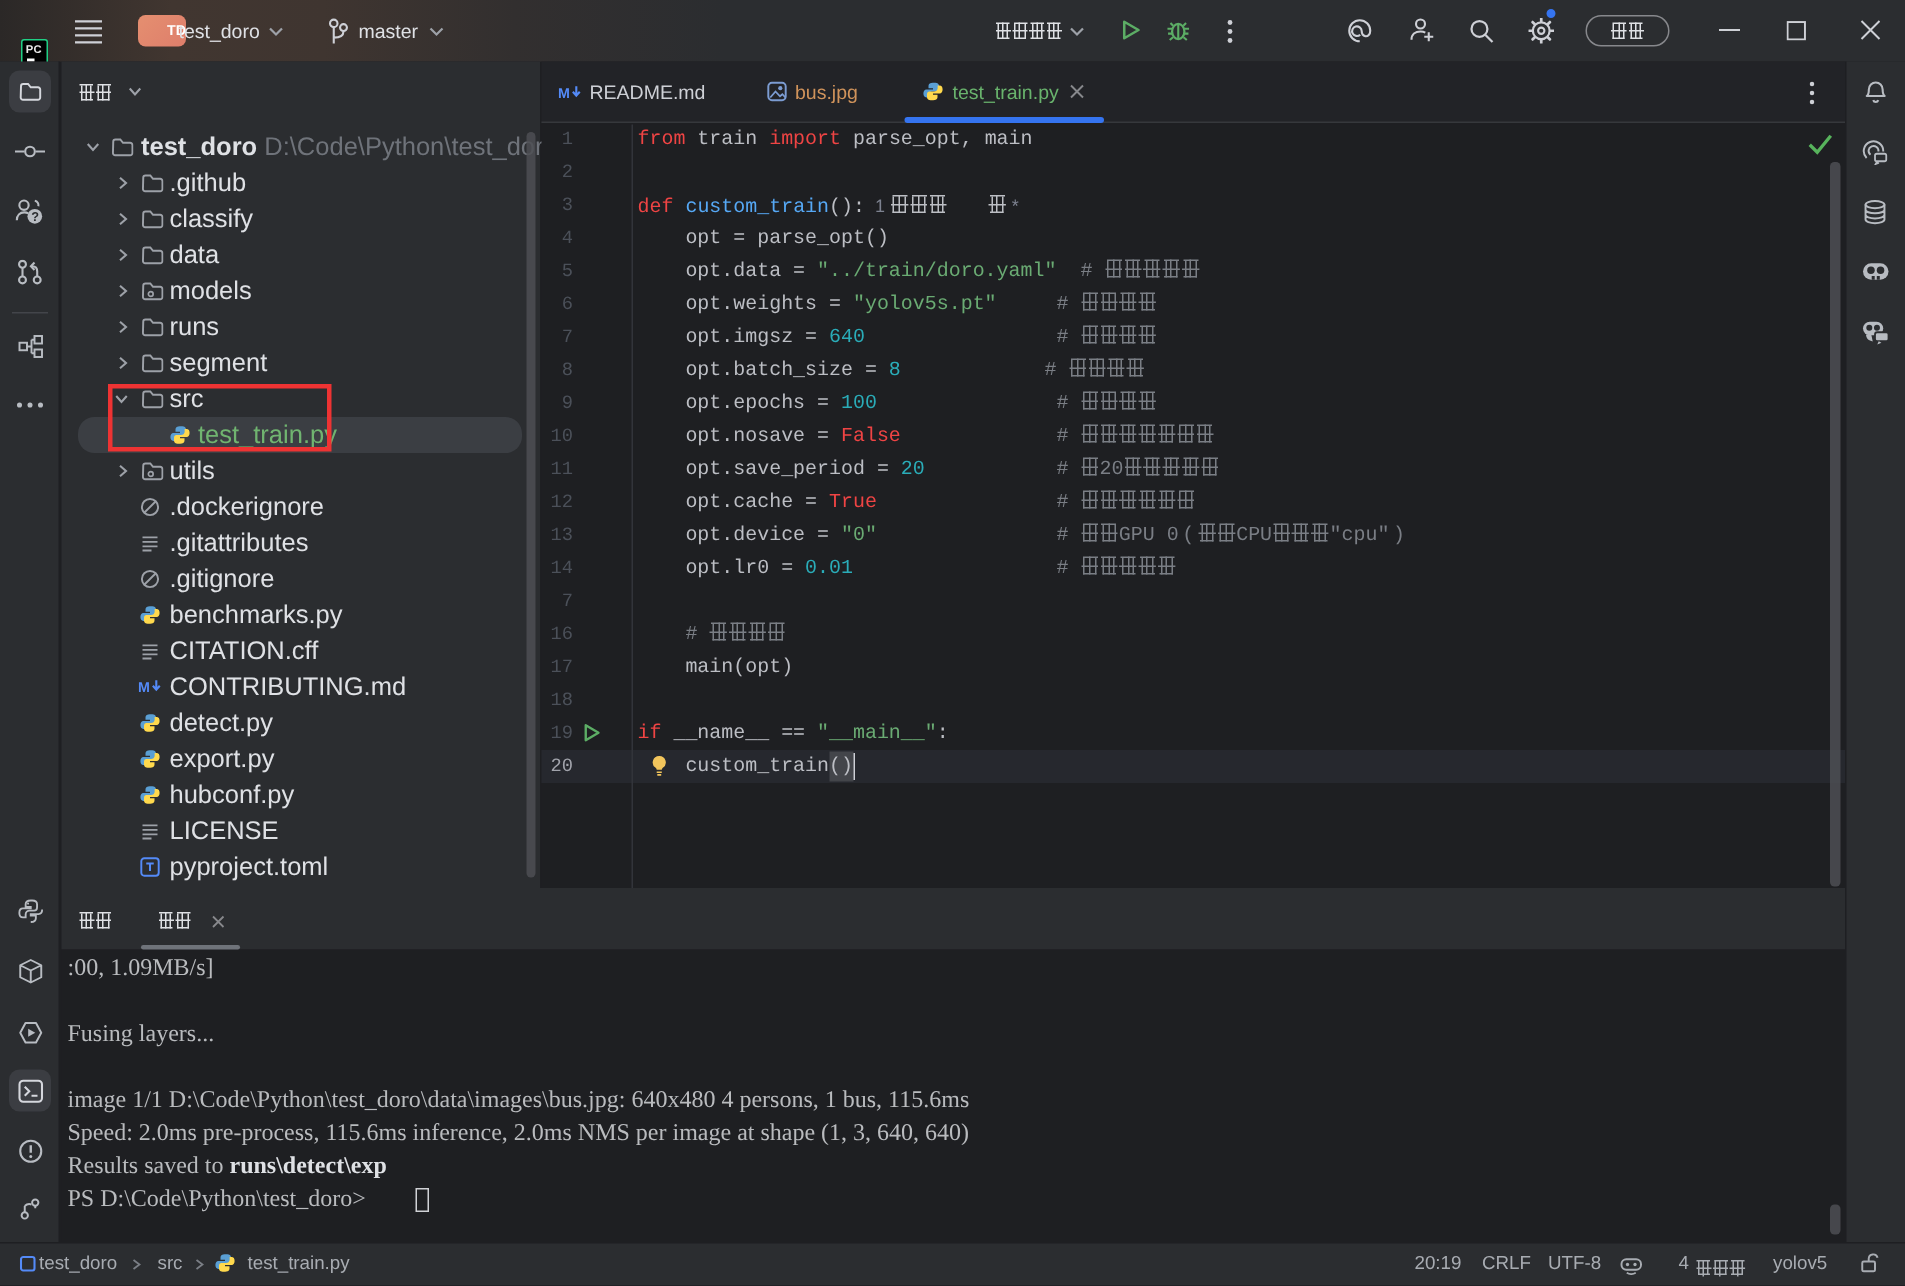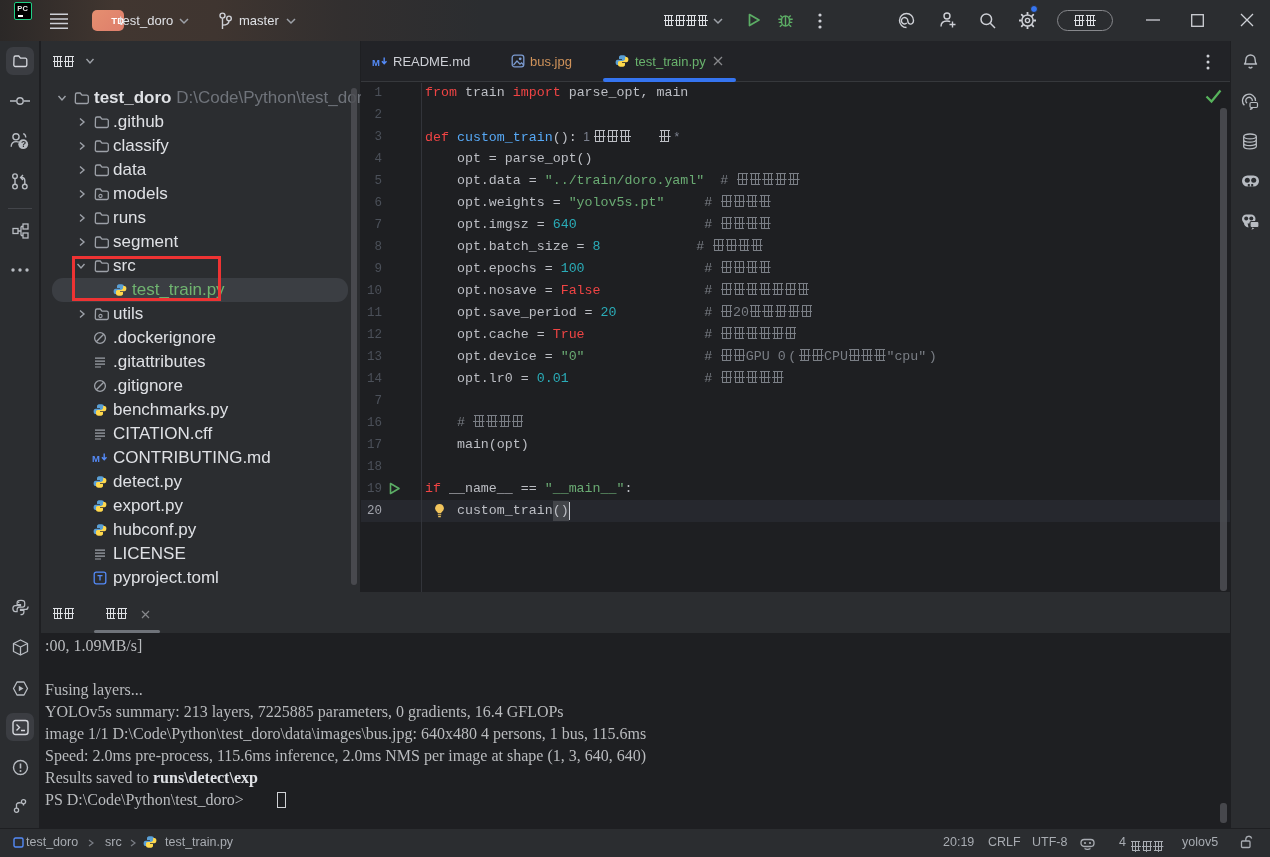--- a/index.html
+++ b/index.html
@@ -49,21 +49,21 @@
 
 #statusbar{position:absolute;left:0;top:828px;width:1270px;height:29px;background:#2b2d30;border-top:1px solid #1e1f22;
  font-size:12.5px;color:#a8acb2}
 .sb{position:absolute;line-height:28px;white-space:nowrap;color:#a8acb2;font-size:12.5px}
 
 .sbar{position:absolute;background:#4d4f53;opacity:.85;border-radius:3px}
 .redbox{position:absolute;border:3px solid #e33;z-index:50}
 </style></head><body>
 <div id="app">
     <div id="titlebar">
-      <div class="abs" style="left:14px;top:2px;width:18px;height:18px;background:#000;border:1.4px solid #20cf85;border-radius:2px">
+      <div class="abs" style="left:14px;top:26px;width:18px;height:18px;background:#000;border:1.4px solid #20cf85;border-radius:2px">
         <div style="position:absolute;left:2.2px;top:1.2px;color:#e8e8e8;font-size:7.5px;font-weight:bold;font-family:'Liberation Sans',sans-serif;letter-spacing:.2px">PC</div>
         <div style="position:absolute;left:2.5px;bottom:2.5px;width:5.5px;height:1.7px;background:#fff"></div>
       </div>
       <svg class="abs" style="left:49px;top:12px" width="20" height="18" viewBox="0 0 20 18" fill="none">
         <path d="M1 2.2h18M1 6.9h18M1 11.6h18M1 16.3h18" stroke="#ced0d6" stroke-width="1.5"></path>
       </svg>
       <div class="abs" style="left:92px;top:10px;width:32px;height:21px;border-radius:5px;background:linear-gradient(135deg,#e58f70,#de7e6b);color:#fff;font-size:9.5px;font-weight:bold;text-align:right;line-height:21px">TD</div>
       <div class="tbtxt" style="left:119px;top:0">test_doro</div>
       <svg class="abs" style="left:178px;top:15px" width="12" height="12" viewBox="0 0 12 12" fill="none">
         <path d="M2 4 l4 4 4-4" stroke="#9da1a8" stroke-width="1.5" fill="none"></path>
@@ -434,21 +434,20 @@
     <div id="termhead"></div>
     <div id="termbody"></div>
     <div class="abs" style="left:52px;top:606px;color:#dfe1e5;font-size:13px;font-weight:bold"><i class="cj cu"></i><i class="cj cu"></i></div>
     <div class="abs" style="left:105px;top:606px;color:#dfe1e5;font-size:13px"><i class="cj cu"></i><i class="cj cu"></i></div>
     <svg class="abs" style="left:141px;top:610px" width="9" height="9" viewBox="0 0 9 9" fill="none">
       <path d="M1 1 L8 8 M8 1 L1 8" stroke="#87888c" stroke-width="1.2"></path>
     </svg>
     <div class="abs" style="left:94px;top:630px;width:66px;height:3px;border-radius:1.5px;background:#6f737a"></div>
     <div class="tl" style="left:45px;top:635px">:00, 1.09MB/s]</div>
     <div class="tl" style="left:45px;top:679px">Fusing layers...</div>
-    <div class="tl" style="left:45px;top:701px">YOLOv5s summary: 213 layers, 7225885 parameters, 0 gradients, 16.4 GFLOPs</div>
     <div class="tl" style="left:45px;top:723px">image 1/1 D:\Code\Python\test_doro\data\images\bus.jpg: 640x480 4 persons, 1 bus, 115.6ms</div>
     <div class="tl" style="left:45px;top:745px">Speed: 2.0ms pre-process, 115.6ms inference, 2.0ms NMS per image at shape (1, 3, 640, 640)</div>
     <div class="tl" style="left:45px;top:767px">Results saved to <b style="color:#dfe1e5">runs\detect\exp</b></div>
     <div class="tl" style="left:45px;top:789px">PS D:\Code\Python\test_doro&gt; </div>
     <div class="abs" style="left:277px;top:792px;width:9px;height:16px;border:1.5px solid #d0d2d6"></div>
     <div class="sbar" style="left:1220px;top:803px;width:7px;height:20px"></div>
     <div id="statusbar"></div>
     <svg class="abs" style="left:13px;top:837px" width="11" height="11" viewBox="0 0 11 11" fill="none">
       <rect x="1" y="1" width="9" height="9" rx="1.5" stroke="#548af7" stroke-width="1.4"></rect>
     </svg>

